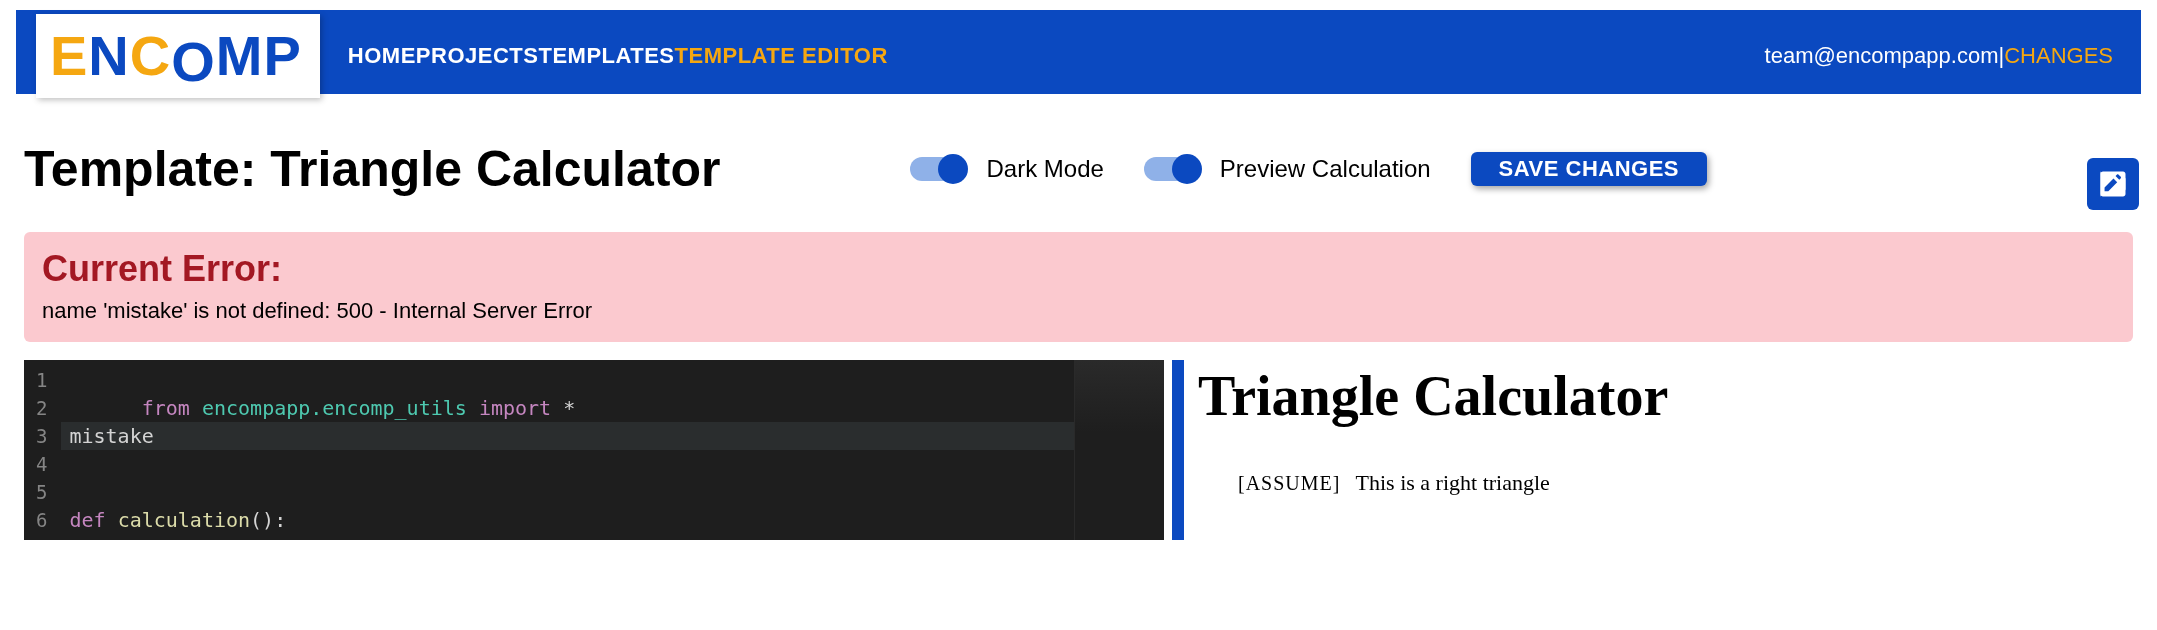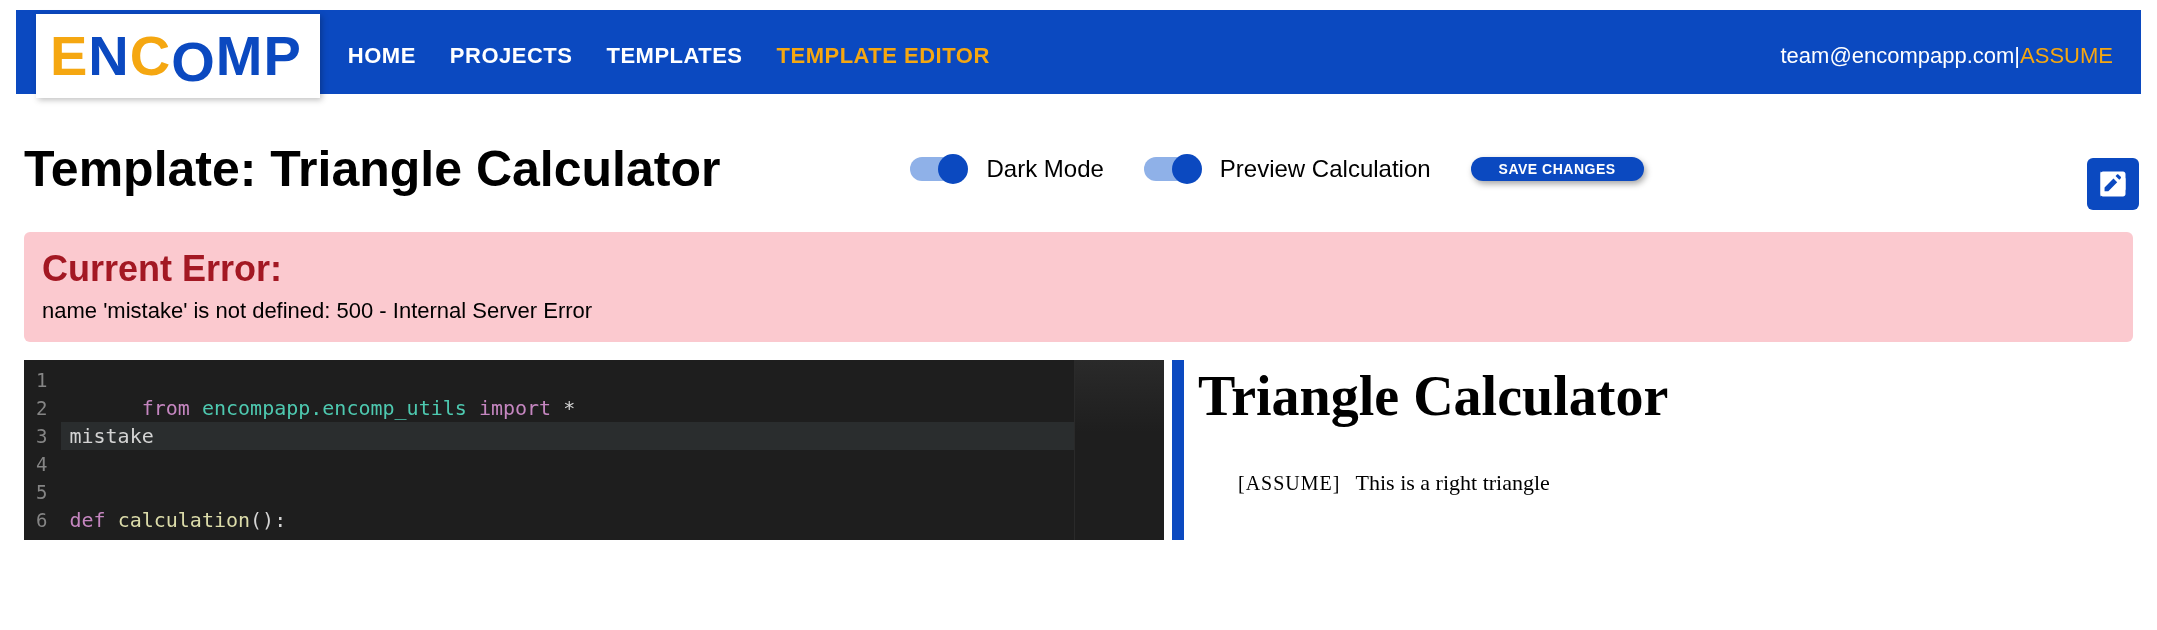--- a/index.html
+++ b/index.html
@@ -29,21 +29,21 @@
     line-height: 1;
     white-space: nowrap;
   }
   .logo-e1 { color: #f5a711; }
   .logo-n  { color: #0b49c0; }
   .logo-c  { color: #f5a711; }
   .logo-o  { color: #0b49c0; display:inline-block; transform: translateY(6px); }
   .logo-m  { color: #0b49c0; }
   .logo-p  { color: #0b49c0; }
 
-  .nav-links { display: flex; gap: 34px; align-items: center; }
+  .nav-links { display: flex; align-items: center; }
   .nav-link {
     color: #fff; font-weight: 700; font-size: 22px; letter-spacing: 0.5px;
     text-decoration: none; cursor: pointer;
   }
   .nav-link.active { color: #f5a711; }
 
   .nav-spacer { flex: 1; }
   .nav-user { color: #fff; font-size: 22px; }
   .nav-logout { color: #f5a711; font-size: 22px; cursor: pointer; }
 
@@ -65,22 +65,22 @@
   }
   .switch .knob {
     position: absolute; top: -3px; right: -4px;
     width: 30px; height: 30px; border-radius: 50%;
     background: #0b49c0;
   }
   .toggle-label { font-size: 24px; }
 
   .save-btn {
     background: #0b49c0; color: #fff;
-    font-size: 14px; font-weight: 600;
-    padding: 4px 28px; border: none; border-radius: 13px;
+    font-size: 22px; font-weight: 600;
+    padding: 4px 28px; border: none; border-radius: 6px;
     box-shadow: 2px 3px 6px rgba(0,0,0,0.35);
     cursor: pointer; letter-spacing: 0.5px;
   }
 
   .feedback-fab {
     position: absolute; top: 158px; right: 18px;
     width: 52px; height: 52px; border-radius: 6px;
     background: #0b49c0; display: flex; align-items: center; justify-content: center;
     cursor: pointer;
   }
@@ -150,21 +150,21 @@
   </div>
   <div class="nav-links">
     <a class="nav-link">HOME</a>
     <a class="nav-link">PROJECTS</a>
     <a class="nav-link">TEMPLATES</a>
     <a class="nav-link active">TEMPLATE EDITOR</a>
   </div>
   <div class="nav-spacer"></div>
   <span class="nav-user">team@encompapp.com</span>
   <span class="nav-user sep">|</span>
-  <a class="nav-logout">ASSUME</a>
+  <a class="nav-logout">CHANGES</a>
 </div>
 
 <div class="toolbar">
   <h1 class="template-title">Template: Triangle Calculator</h1>
   <div class="toolbar-spacer1"></div>
 
   <div class="toggle">
     <div class="switch">
         <div class="knob"></div>
       </div>

